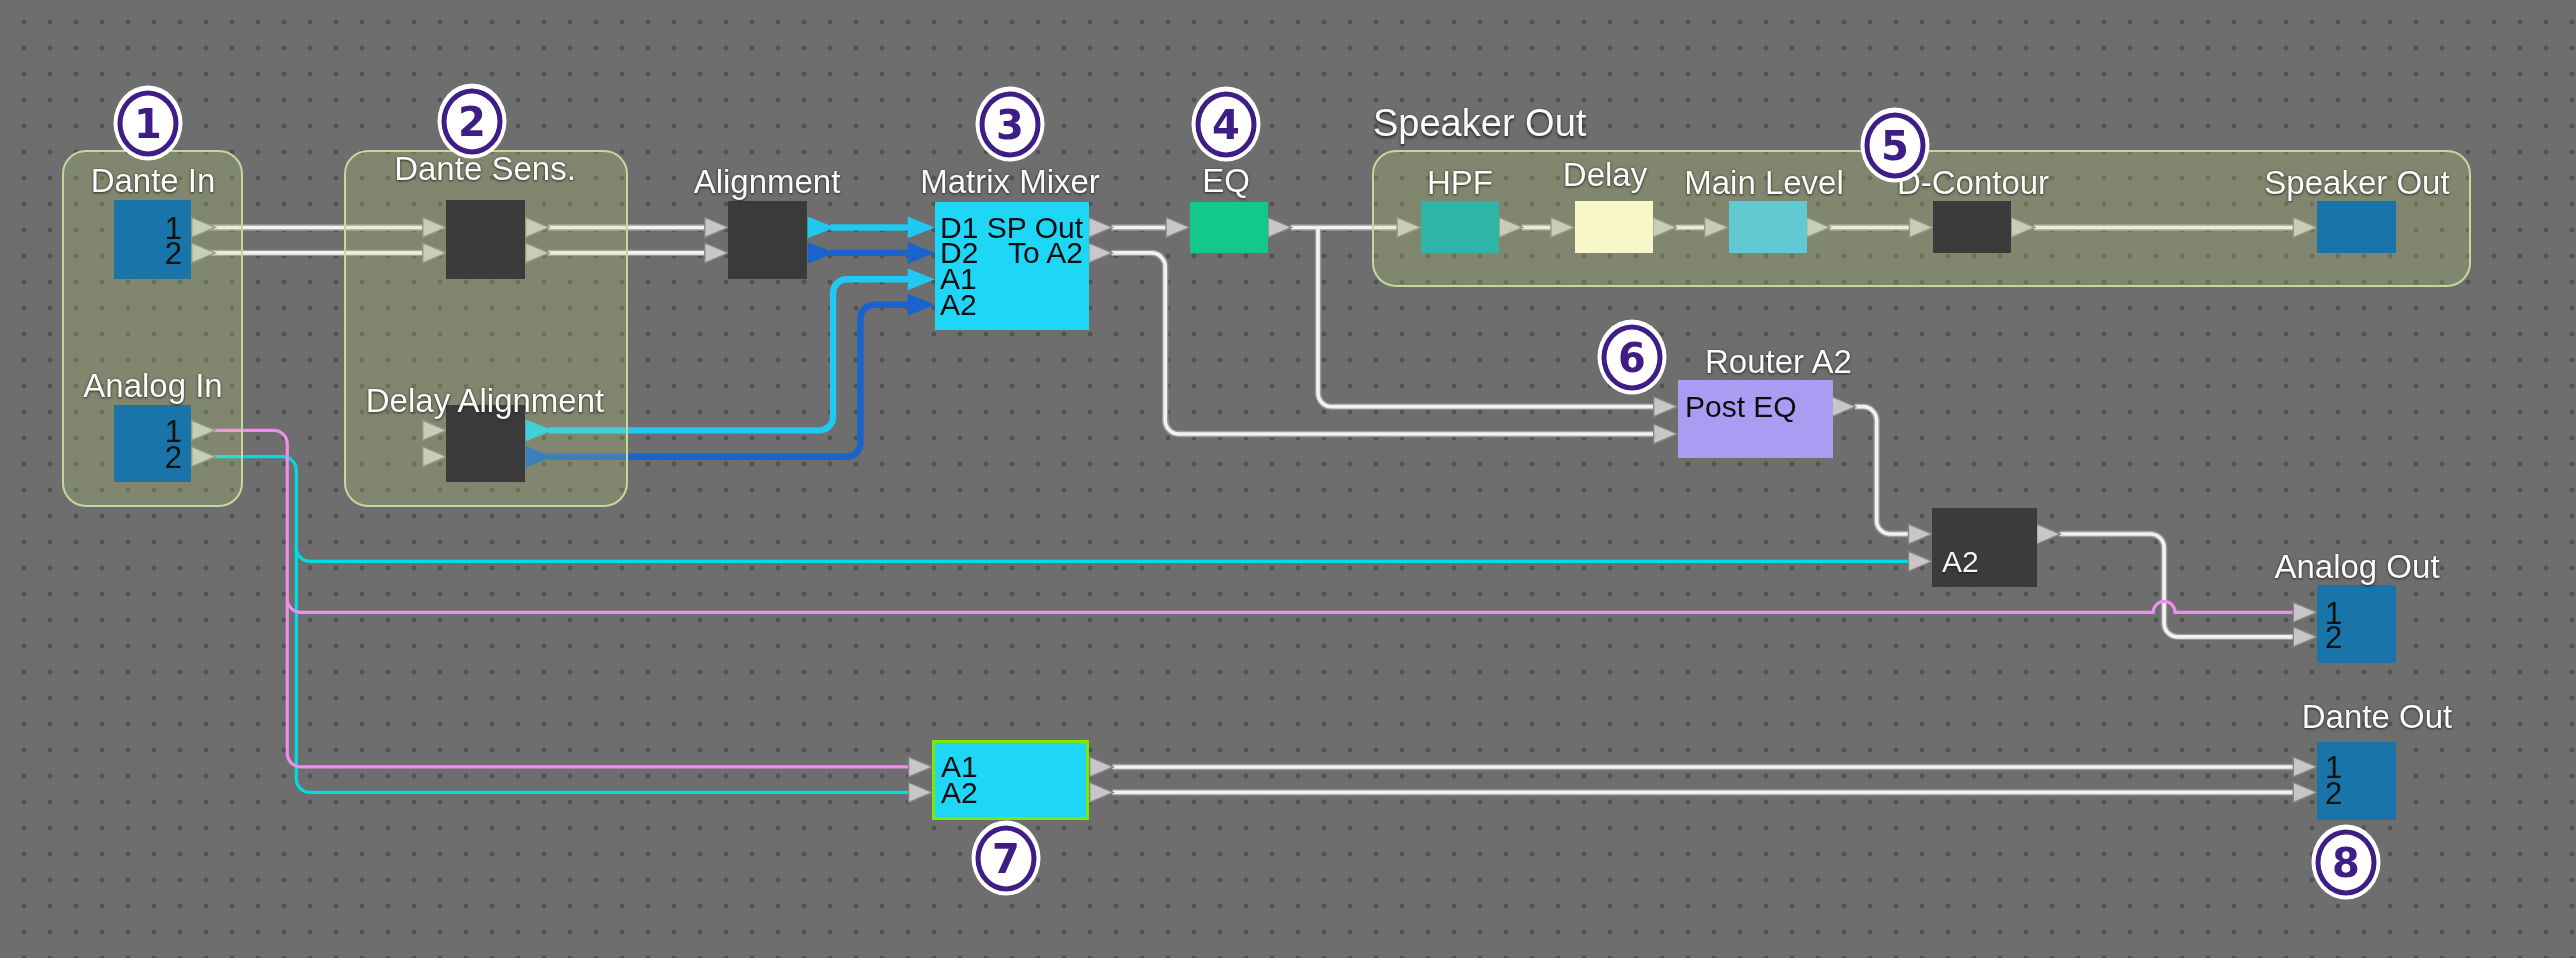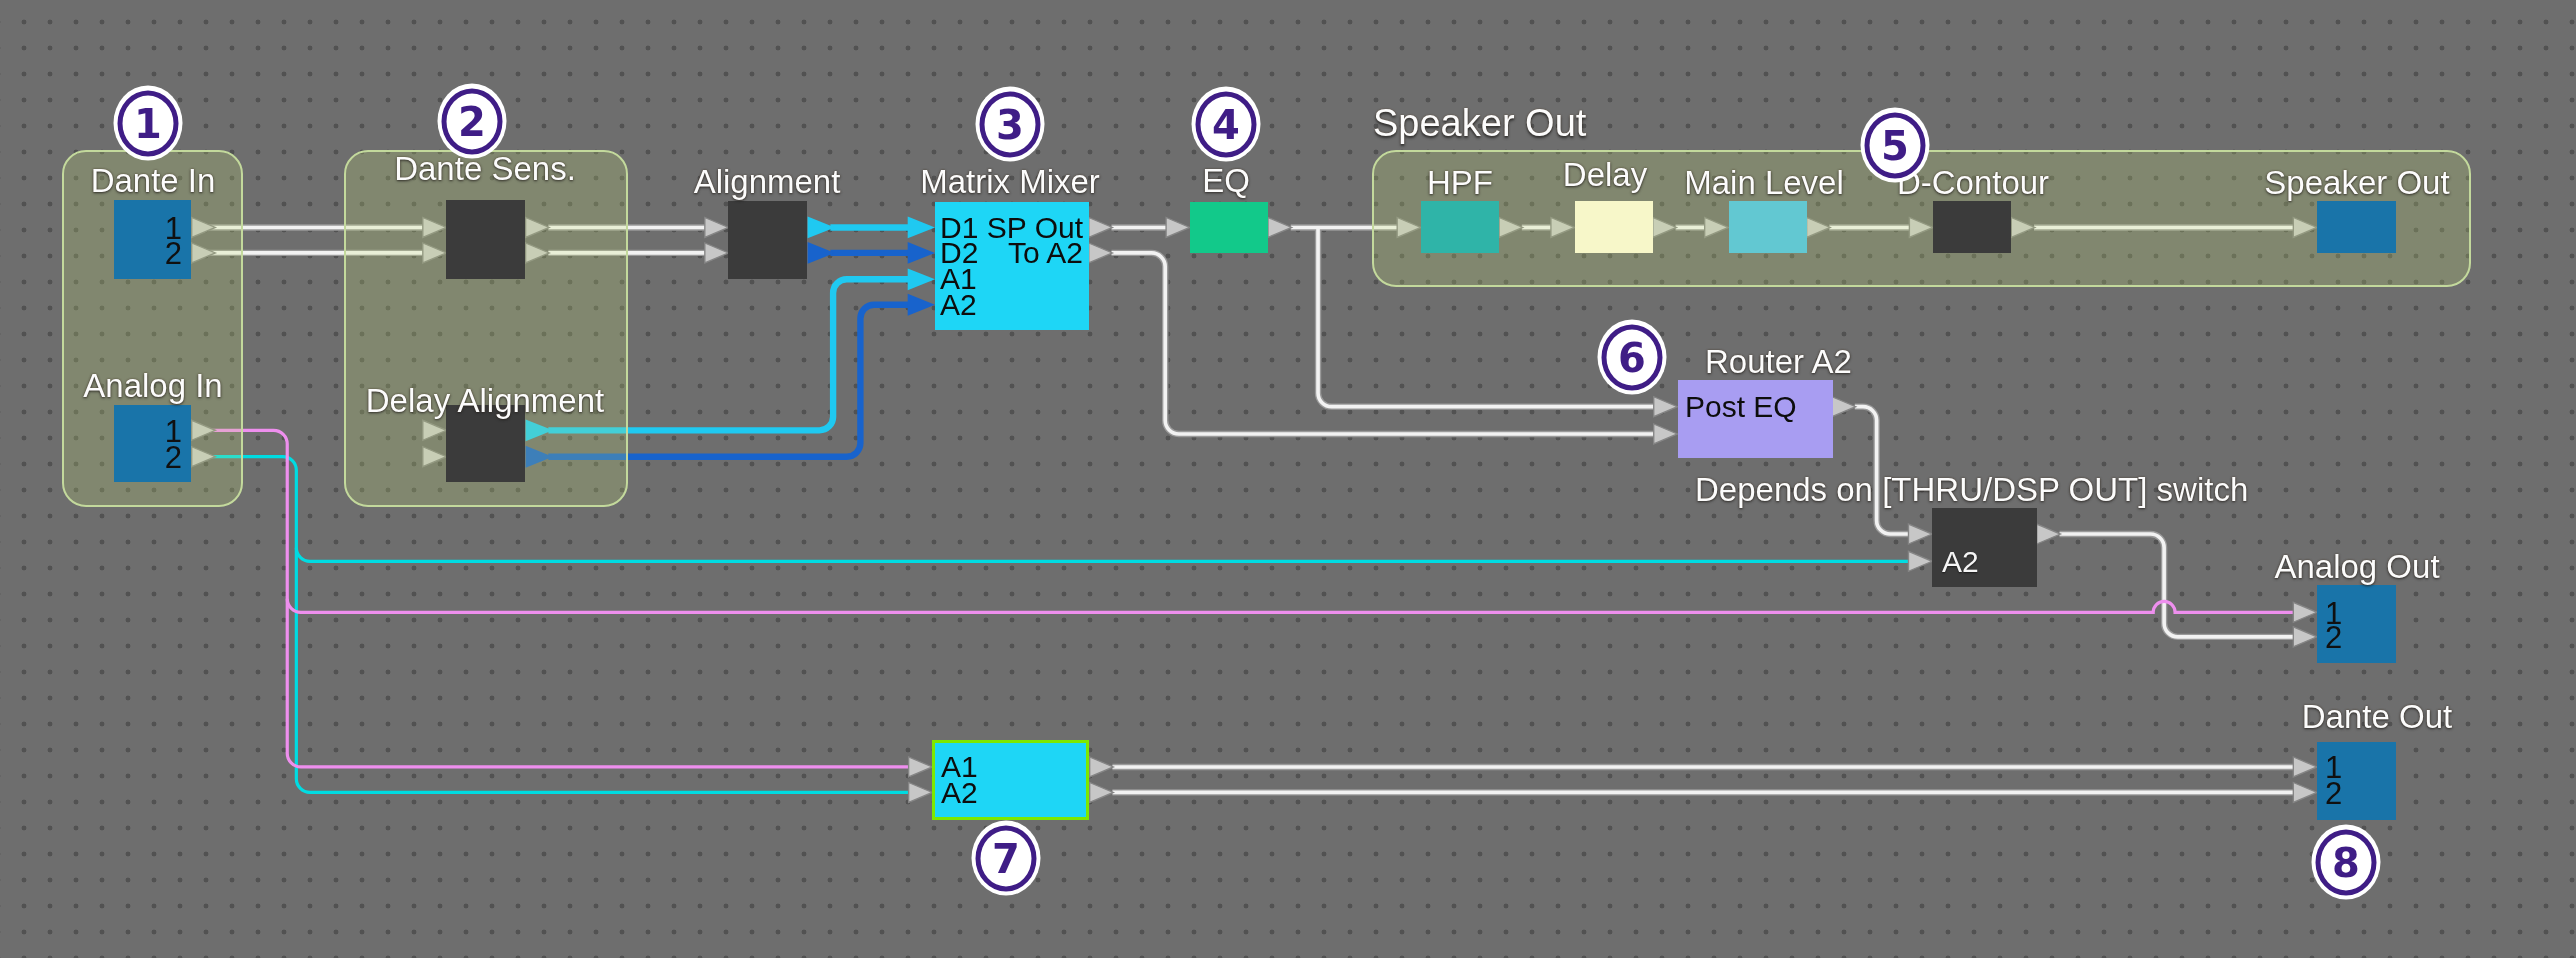--- a/index.html
+++ b/index.html
@@ -210,21 +210,20 @@
   <div class="lbl" style="left:767px;top:181px;">Alignment</div>
   <div class="lbl" style="left:1010px;top:181px;">Matrix Mixer</div>
   <div class="lbl" style="left:1226px;top:180px;">EQ</div>
   <div class="lbl" style="left:1460px;top:182px;">HPF</div>
   <div class="lbl" style="left:1605px;top:174px;">Delay</div>
   <div class="lbl" style="left:1764px;top:182px;">Main Level</div>
   <div class="lbl" style="left:1973px;top:182px;">D-Contour</div>
   <div class="lbl" style="left:2357px;top:182px;">Speaker Out</div>
   <div class="lbl lbl-left lbl-big" style="left:1373px;top:123px;">Speaker Out</div>
   <div class="lbl lbl-left" style="left:1677px;top:361px;margin-left:28px;">Router A2</div>
-  <div class="lbl lbl-left" style="left:1695px;top:489px;">Depends on [THRU/DSP OUT] switch</div>
   <div class="lbl" style="left:2357px;top:566px;">Analog Out</div>
   <div class="lbl" style="left:2357px;top:716px;margin-left:20px;">Dante Out</div>
 
   <div class="rowtxt" style="left:940px;top:228px;">D1</div>
   <div class="rowtxt" style="left:940px;top:253px;">D2</div>
   <div class="rowtxt" style="left:940px;top:279px;">A1</div>
   <div class="rowtxt" style="left:940px;top:305px;">A2</div>
   <div class="rowtxt rowtxt-r" style="left:954px;top:228px;width:129px;">SP Out</div>
   <div class="rowtxt rowtxt-r" style="left:954px;top:253px;width:129px;">To A2</div>
 

